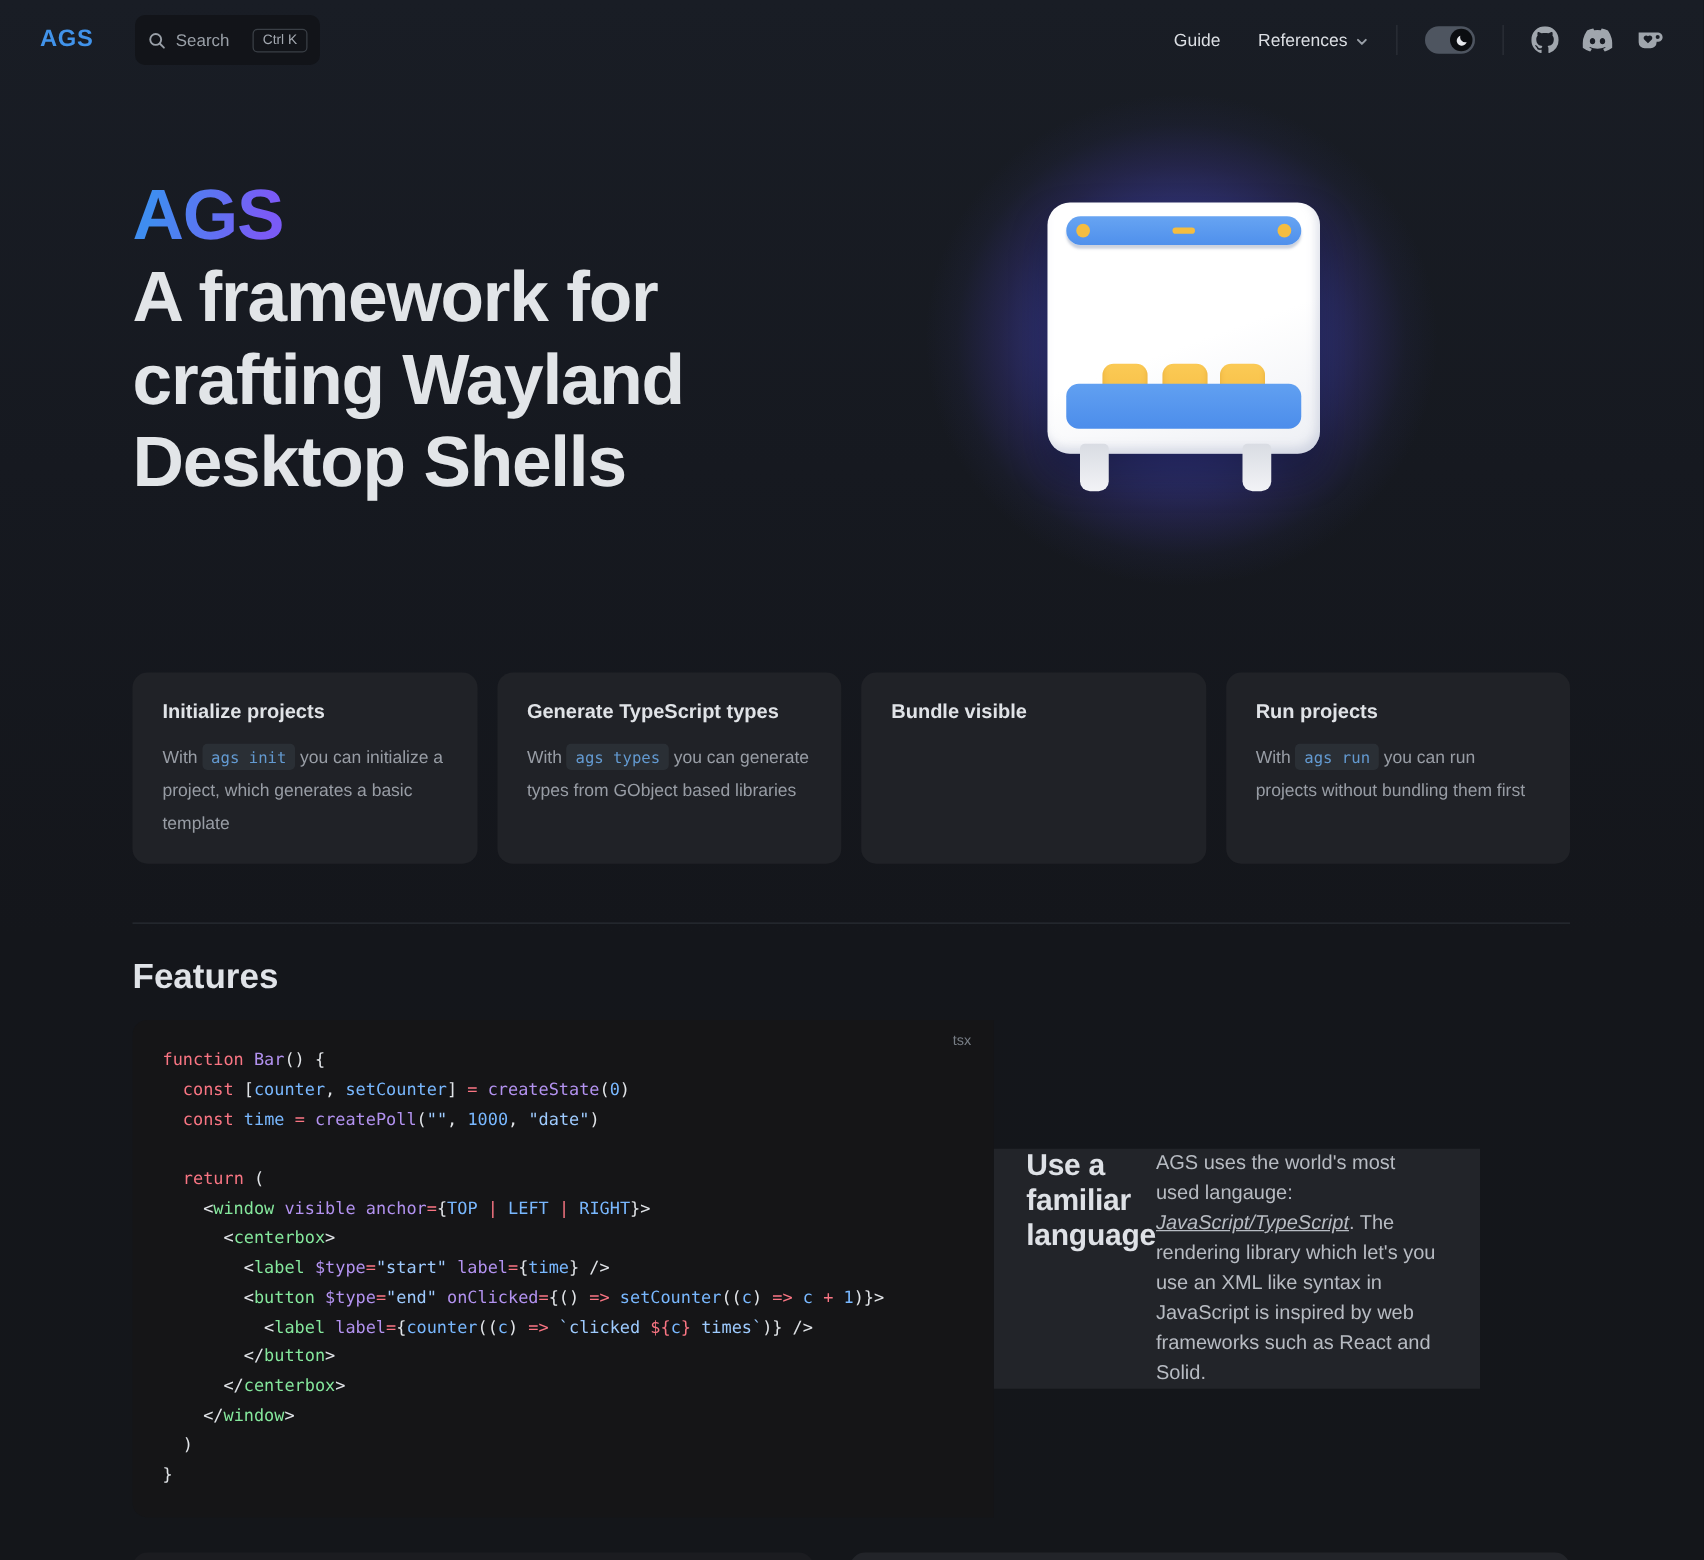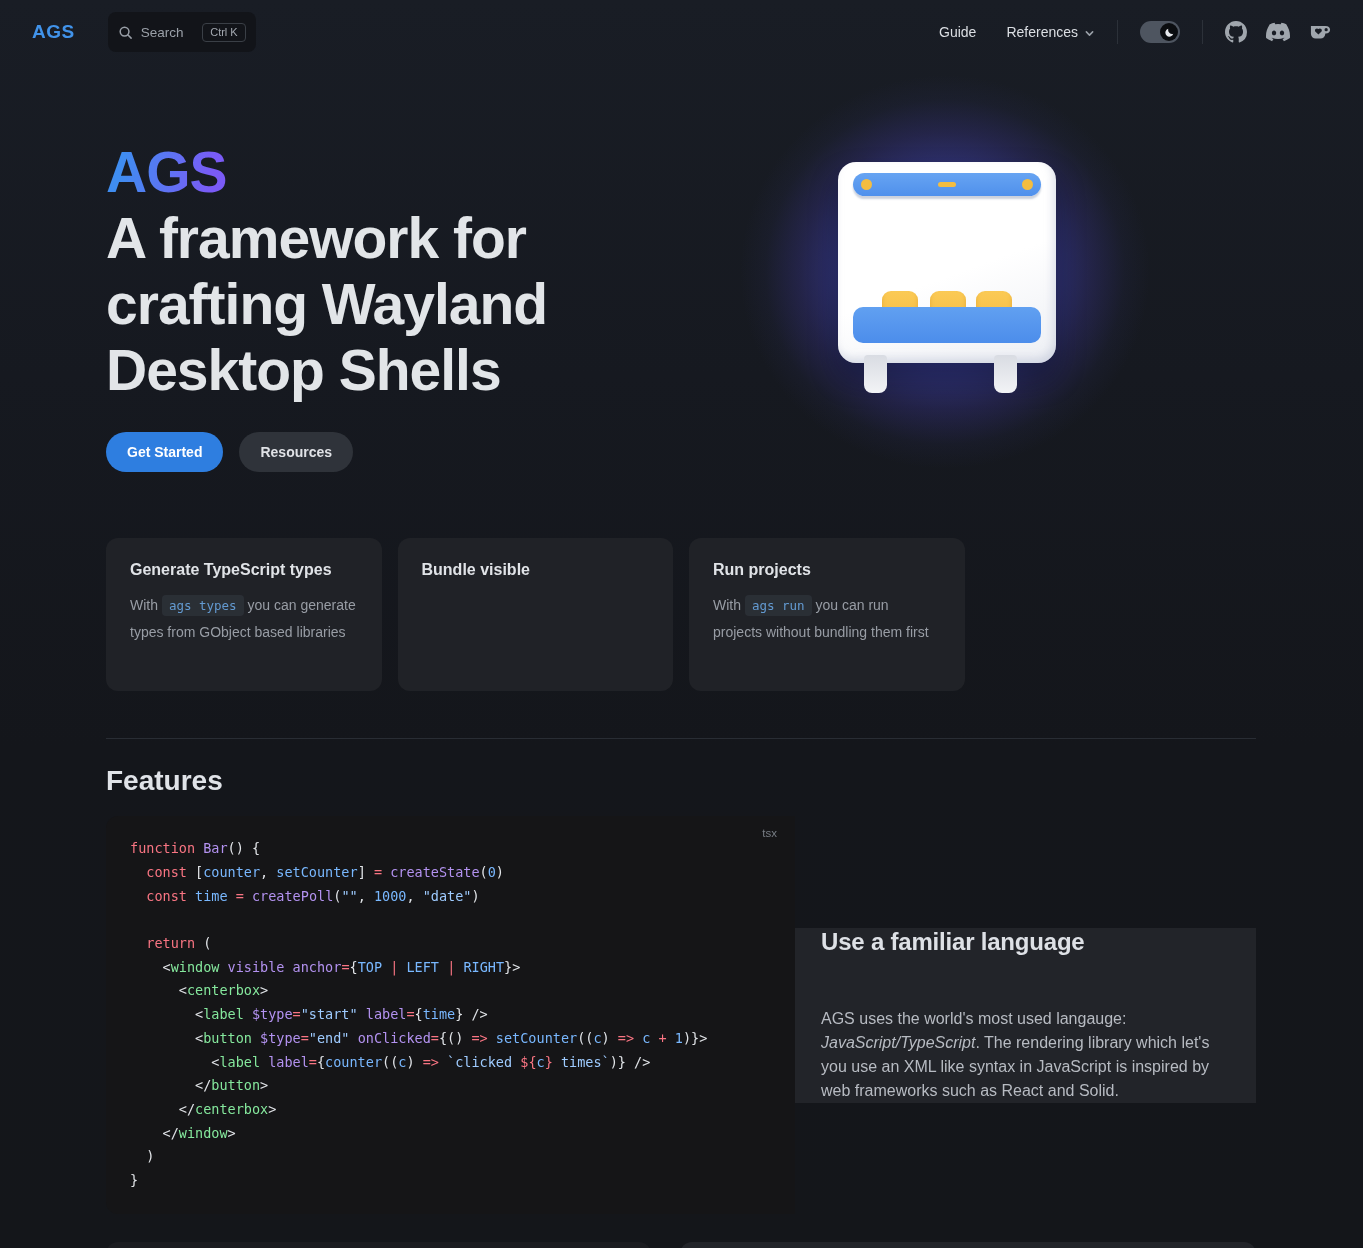--- a/index.html
+++ b/index.html
@@ -92,24 +92,24 @@
     background:rgba(101,117,133,.16); border-radius:4px; padding:3px 7px;
   }
 
   
   .sect-divider{ position:absolute; left:106px; top:738px; width:1150px; height:1px; background:rgba(140,150,165,.18); }
   .features-title{ position:absolute; left:106px; top:765px; font-size:28px; font-weight:600; color:#e0e3e8; margin:0; }
   .feature-panel{ position:absolute; left:106px; top:816px; width:1150px; height:398px; border-radius:12px; display:flex; overflow:hidden;align-items:center; }
   .code-pane{ position:relative; width:689px; background:#151517; padding:22px 24px; }
   .lang-tag{ position:absolute; top:12px; right:18px; font-size:11.5px; color:#787e86; }
   .code{ font-family:"DejaVu Sans Mono", monospace; font-size:13.5px; line-height:23.7px; white-space:pre; }
-  .text-pane{ width:461px; background:#222429; padding:0 34px 0 26px; display:flex; flex-direction:column; justify-content:center;gap:37px; }
+  .text-pane{ width:389px; background:#222429; padding:0 34px 0 26px; display:flex; flex-direction:row; justify-content:center; }
   .text-pane h2{ margin:0 0 14px 0; font-size:24px; font-weight:600; color:#dee1e6; letter-spacing:-.2px; }
   .text-pane p{ margin:0; font-size:16px; line-height:24px; color:#b7bbc2; max-width:404px; }
-  .text-pane p em{ font-style:italic; }
+  .text-pane p em{ font-style:italic;text-decoration:underline; }
 
   
   .cutoff-l{ position:absolute; left:106px; top:1242px; width:545px; height:12px; border-radius:12px 12px 0 0; background:#1b1c20; }
   .cutoff-r{ position:absolute; left:680px; top:1242px; width:576px; height:12px; border-radius:12px 12px 0 0; background:#222429; }
 </style>
 </head>
 <body>
 
 <div class="page">
 
@@ -175,26 +175,26 @@
     <div class="bar-bottom"></div>
   </div>
   <div class="leg l1"></div>
   <div class="leg l2"></div>
 
   <h1 class="hero-name" style="margin:0">AGS</h1>
   <div class="hero-tagline">A framework for
 crafting Wayland
 Desktop Shells</div>
 
-  <div class="hero-actions">
-    <button class="btn btn-brand">Get Started</button>
-    <button class="btn btn-alt">Resources</button>
-  </div>
 
   <div class="cards">
+      <div class="card">
+        <h3>Initialize projects</h3>
+        <p>With <code>ags init</code> you can initialize a project, which generates a basic template</p>
+      </div>
       <div class="card">
         <h3>Generate TypeScript types</h3>
         <p>With <code>ags types</code> you can generate types from GObject based libraries</p>
       </div>
       <div class="card">
         <h3>Bundle visible</h3>
       </div>
       <div class="card">
         <h3>Run projects</h3>
         <p>With <code>ags run</code> you can run projects without bundling them first</p>

